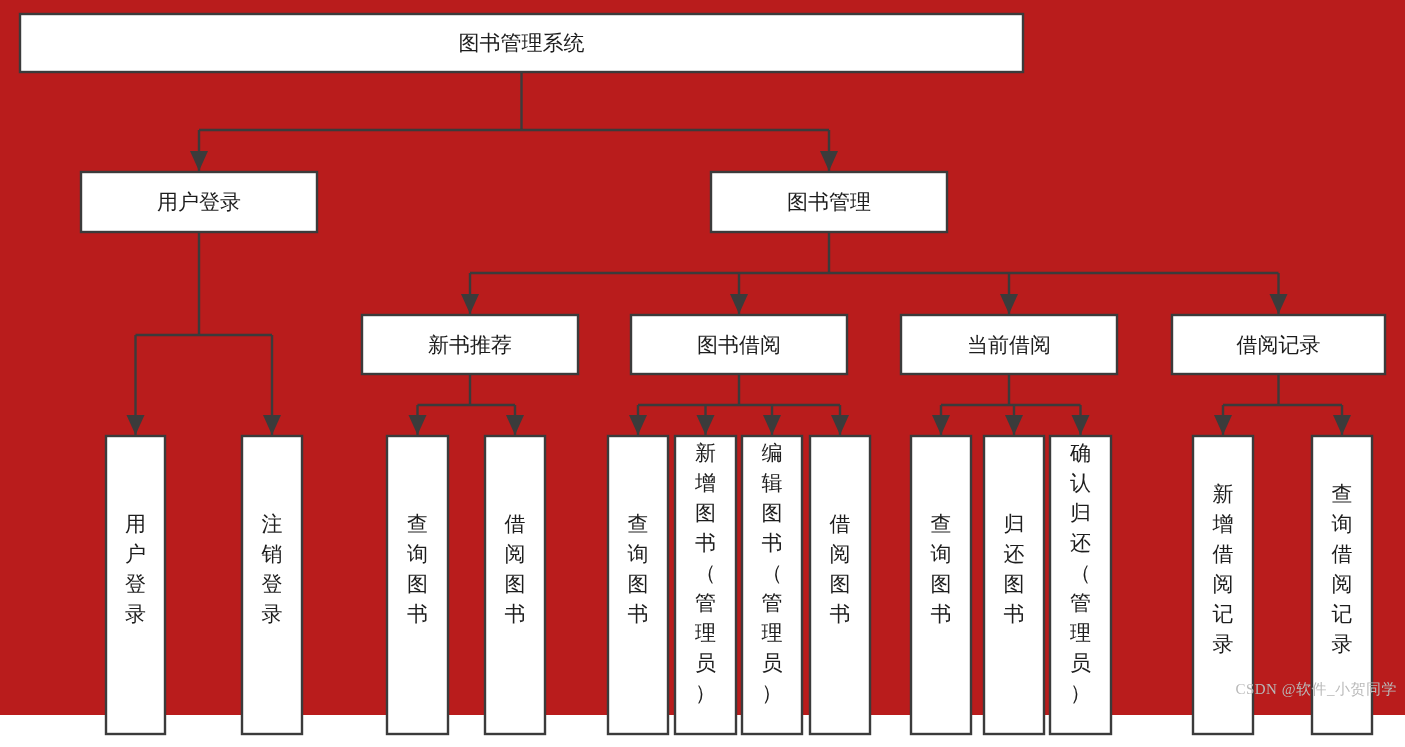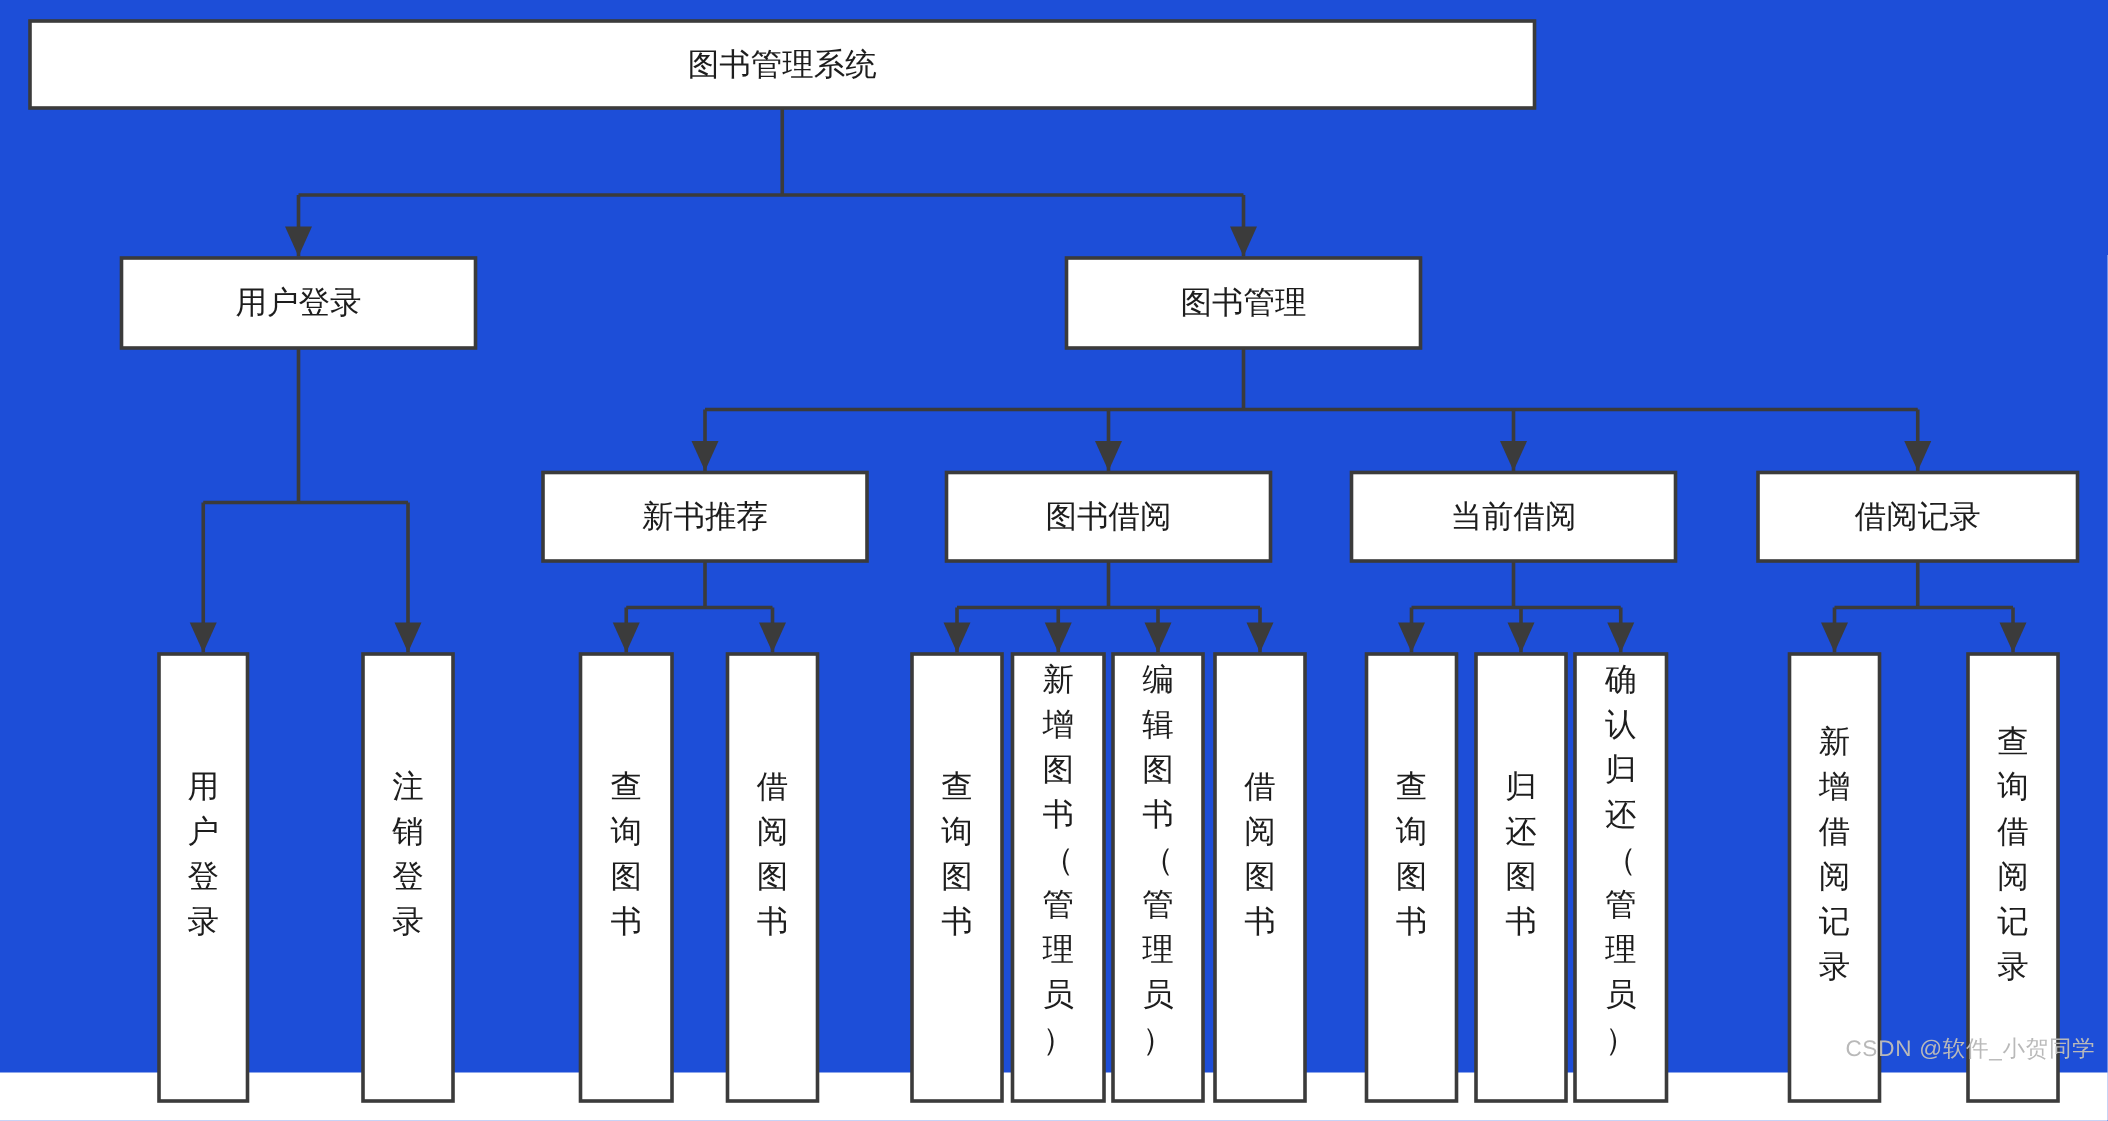--- a/index.html
+++ b/index.html
@@ -1,37 +1,37 @@
 <!DOCTYPE html>
 <html><head>
 <meta charset="utf-8">
 <style>
   html,body{margin:0;padding:0;background:#ffffff;}
   body{
     font-family:"DejaVu Sans","Liberation Sans",sans-serif;
     width:1405px;height:747px;overflow:hidden;
   }
-  #canvas{position:relative;width:1405px;height:715px;background:#1d4ed8;}
+  #canvas{position:relative;width:1405px;height:715px;background:#b91c1c;}
   svg.diagram{position:absolute;left:0;top:0;width:1405px;height:747px;display:block;}
   .node-rect{fill:#ffffff;stroke:#3b3b3b;stroke-width:2.4;}
   .node-label{
     font-family:"DejaVu Sans","Liberation Sans",sans-serif;
     fill:#1d1d1d;font-size:21px;
     dominant-baseline:middle;text-anchor:middle;
   }
   .node-label-v{
     font-family:"DejaVu Sans","Liberation Sans",sans-serif;
     fill:#1d1d1d;font-size:21px;
     text-anchor:middle;
   }
   .link{stroke:#3b3b3b;stroke-width:2.4;fill:none;}
   .arrowhead{fill:#3b3b3b;stroke:none;}
   .watermark{
-    position:absolute;right:8px;bottom:6px;
-    font-family:Liberation Sans, sans-serif;
+    position:absolute;right:8px;bottom:16px;
+    font-family:Liberation Serif, serif;
     font-size:15px;color:#b9b9b9;letter-spacing:.5px;
     white-space:nowrap;user-select:none;
   }
 </style>
 </head>
 <body>
 
 <div id="canvas">
   <svg class="diagram" viewBox="0 0 1405 747">
     <g id="links-layer">

